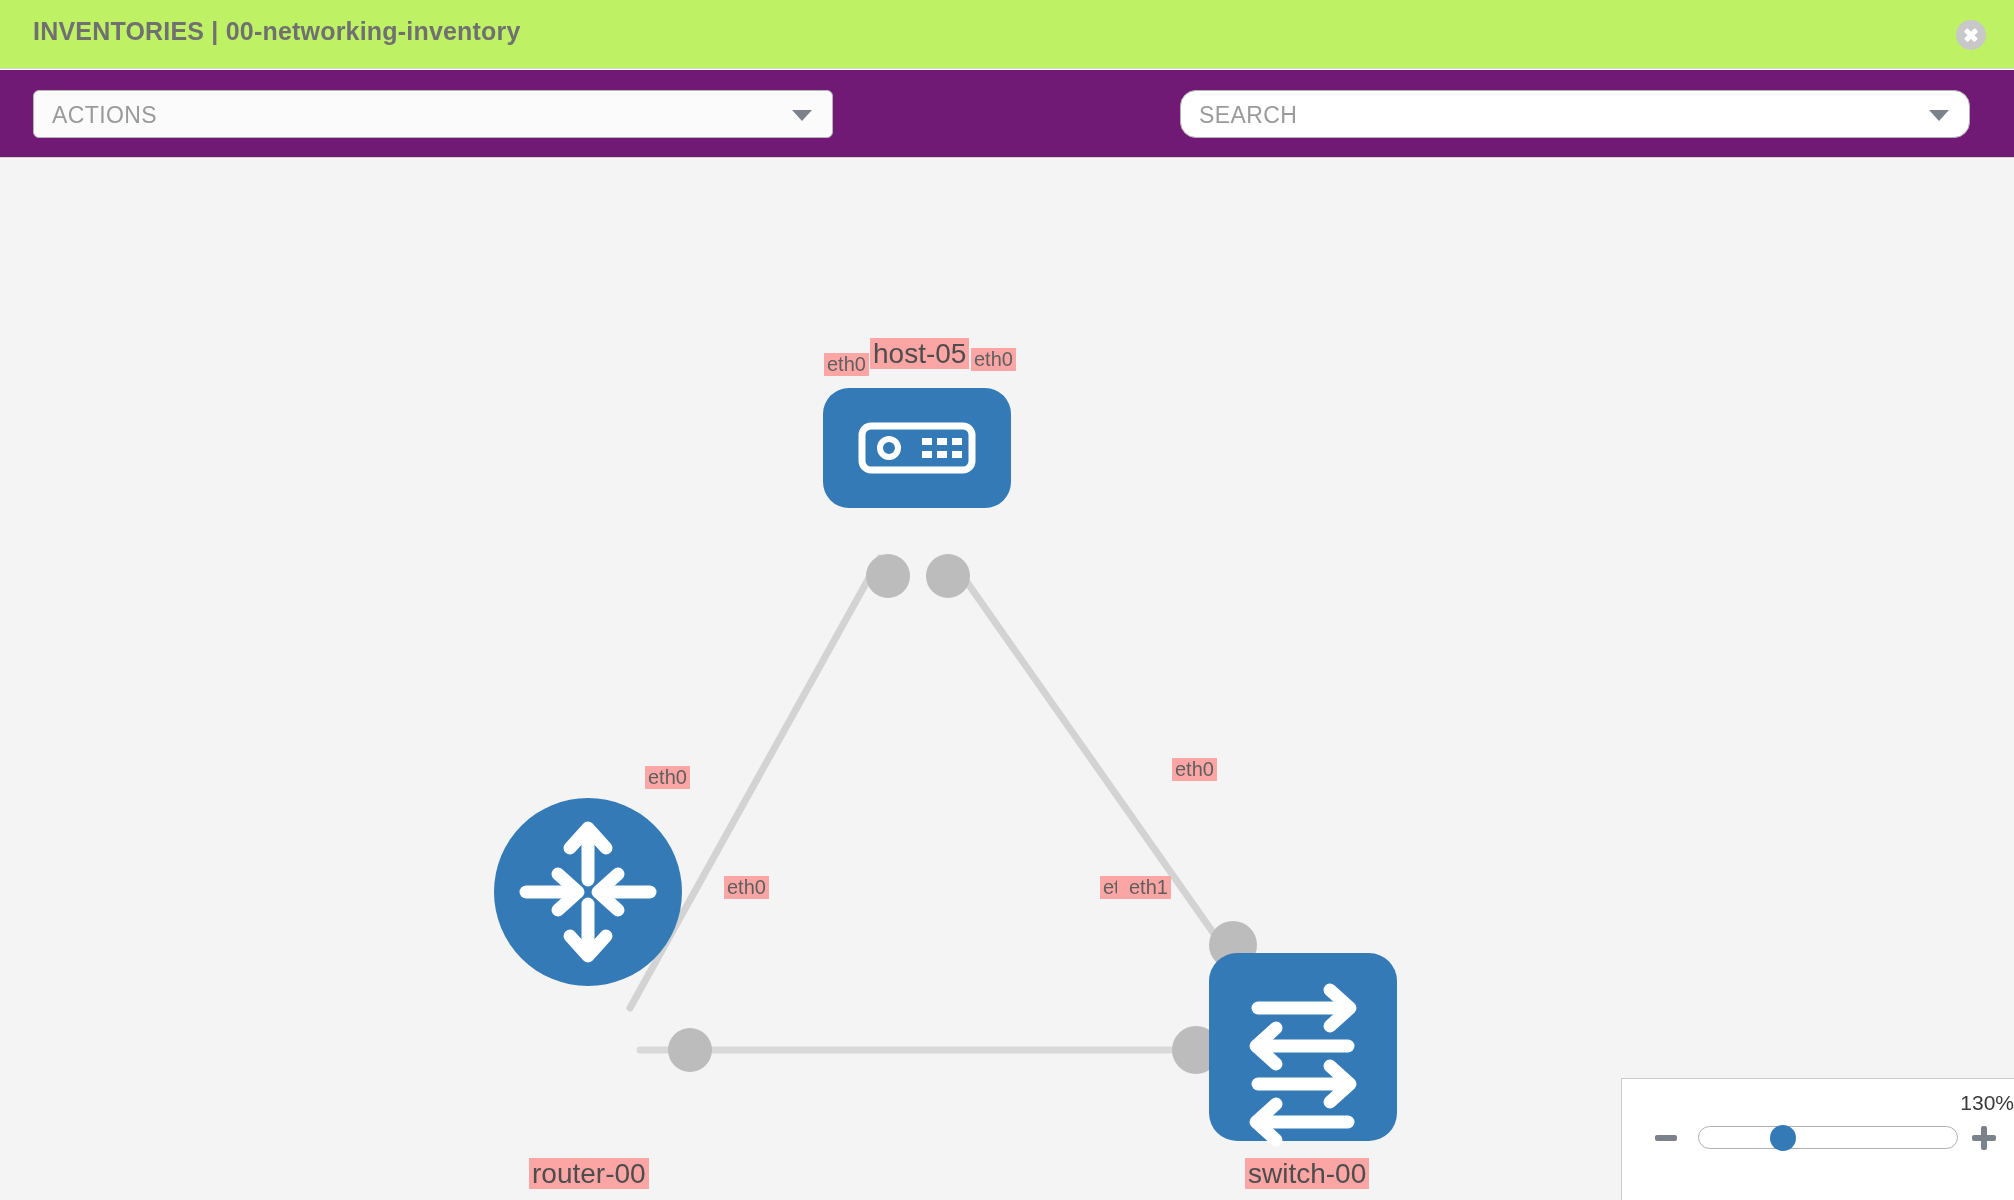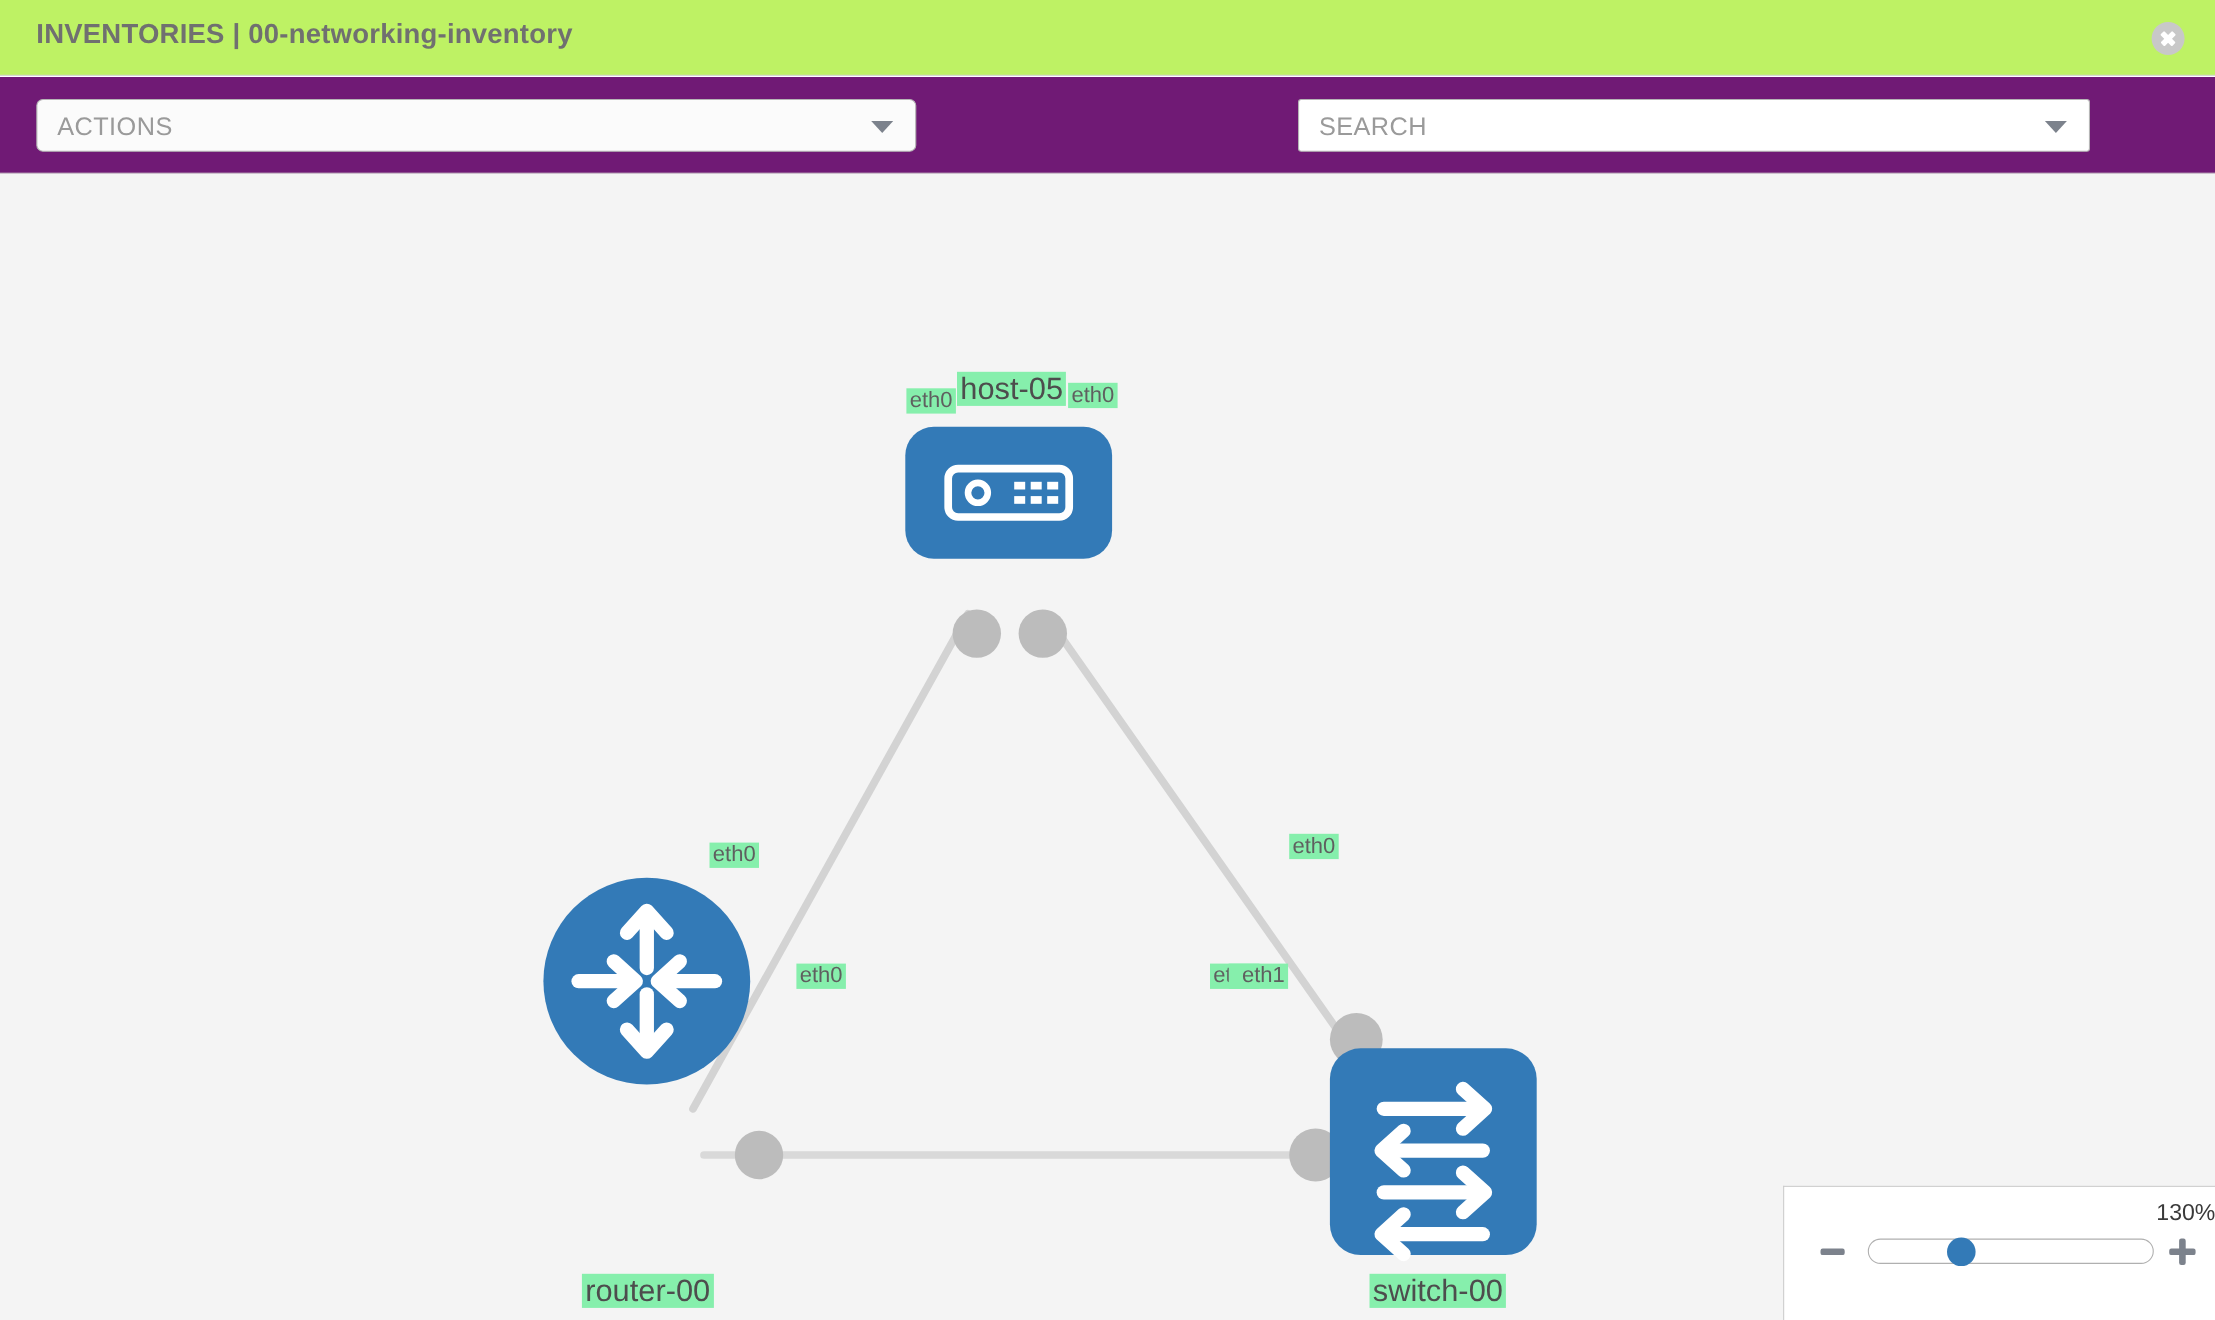--- a/index.html
+++ b/index.html
@@ -111,25 +111,25 @@
     cursor: pointer;
   }
   .tool-icon.wrench { left: 1044px; }
   .tool-icon.key    { left: 1112px; }
   .tool-icon svg { display: block; }
 
   .search-select {
     position: absolute;
     left: 1180px;
     top: 20px;
-    width: 720px;
+    width: 790px;
     height: 48px;
     background: #ffffff;
     border: 1px solid #b5b5b5;
-    border-radius: 3px;
+    border-radius: 16px;
   }
   .search-select .sel-label {
     position: absolute;
     left: 18px;
     top: 11px;
     font-size: 23px;
     color: #9a9a9a;
     letter-spacing: 0.4px;
   }
 
@@ -145,21 +145,21 @@
   .topology-svg {
     position: absolute;
     left: 0; top: 0;
     width: 2014px;
     height: 1042px;
   }
 
   
   .lbl {
     position: absolute;
-    background: #86efac;
+    background: #fca5a5;
     color: #5a5a5a;
     white-space: nowrap;
     line-height: 1.05;
   }
   .lbl.node-name {
     font-size: 28px;
     color: #4d4d4d;
     padding: 1px 3px;
   }
   .lbl.iface {

